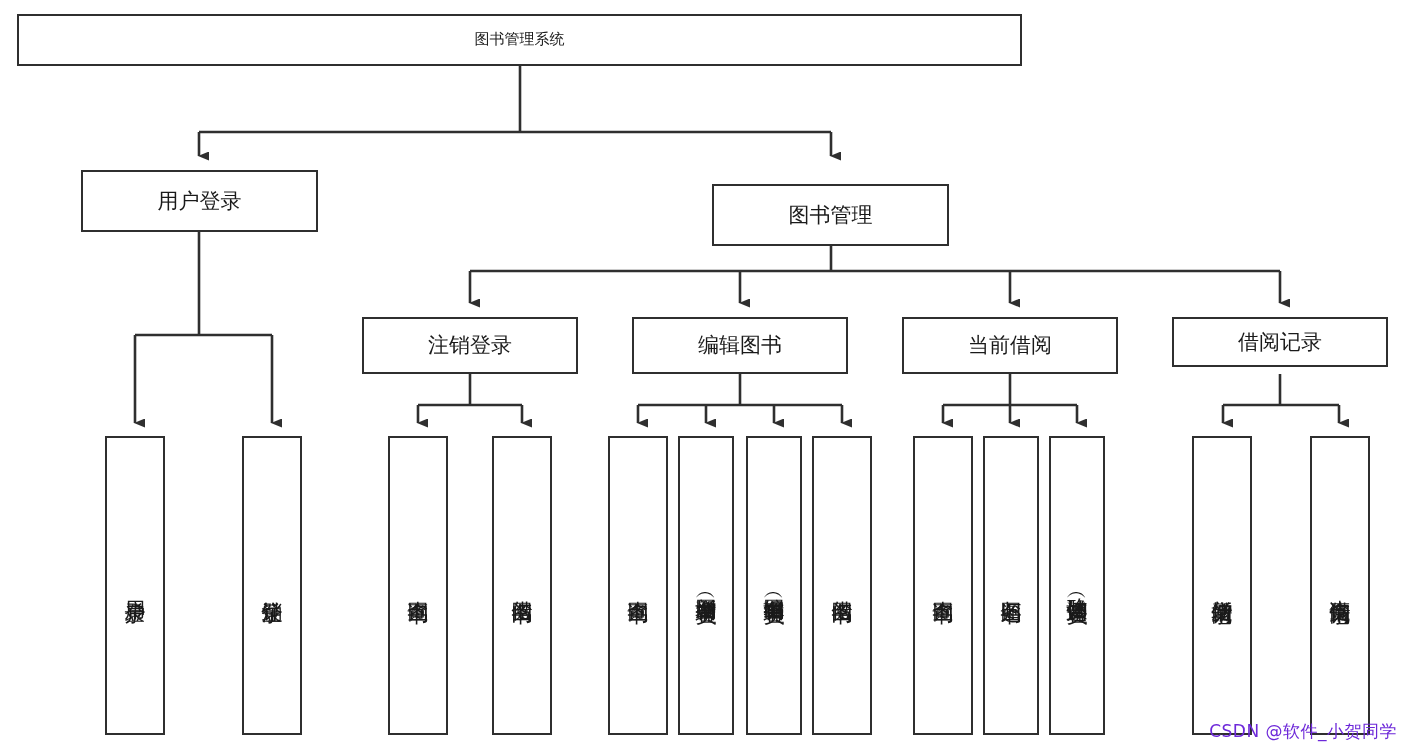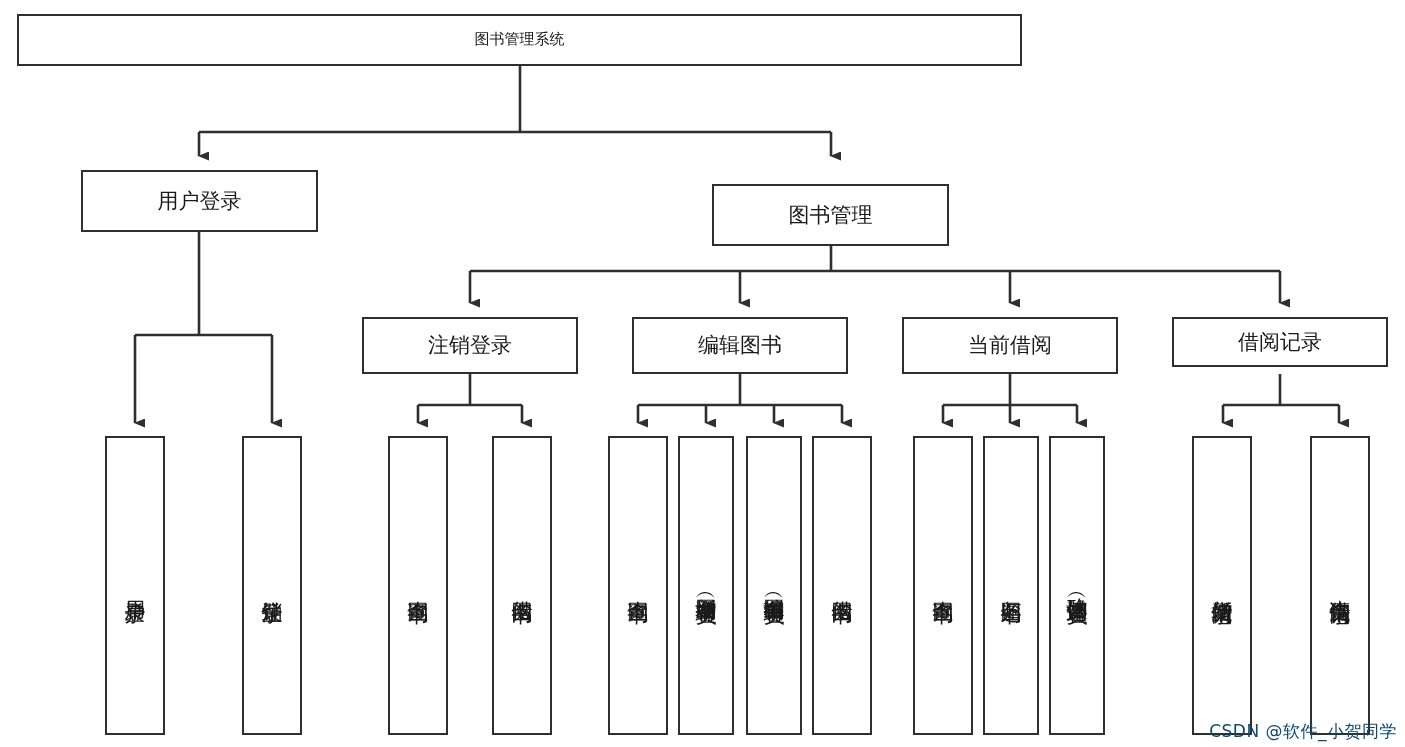--- a/index.html
+++ b/index.html
@@ -59,21 +59,21 @@
     text-orientation: upright;
     font-size: 21px;
     letter-spacing: 1px;
     line-height: 1.05;
   }
   .watermark {
     position: absolute;
     right: 8px;
     bottom: 4px;
     font-size: 17px;
-    color: #0c4a6e;
+    color: #6d28d9;
     letter-spacing: 0.5px;
     user-select: none;
     white-space: nowrap;
   }
 </style>
 </head>
 <body>
 
 <div id="canvas">
 

